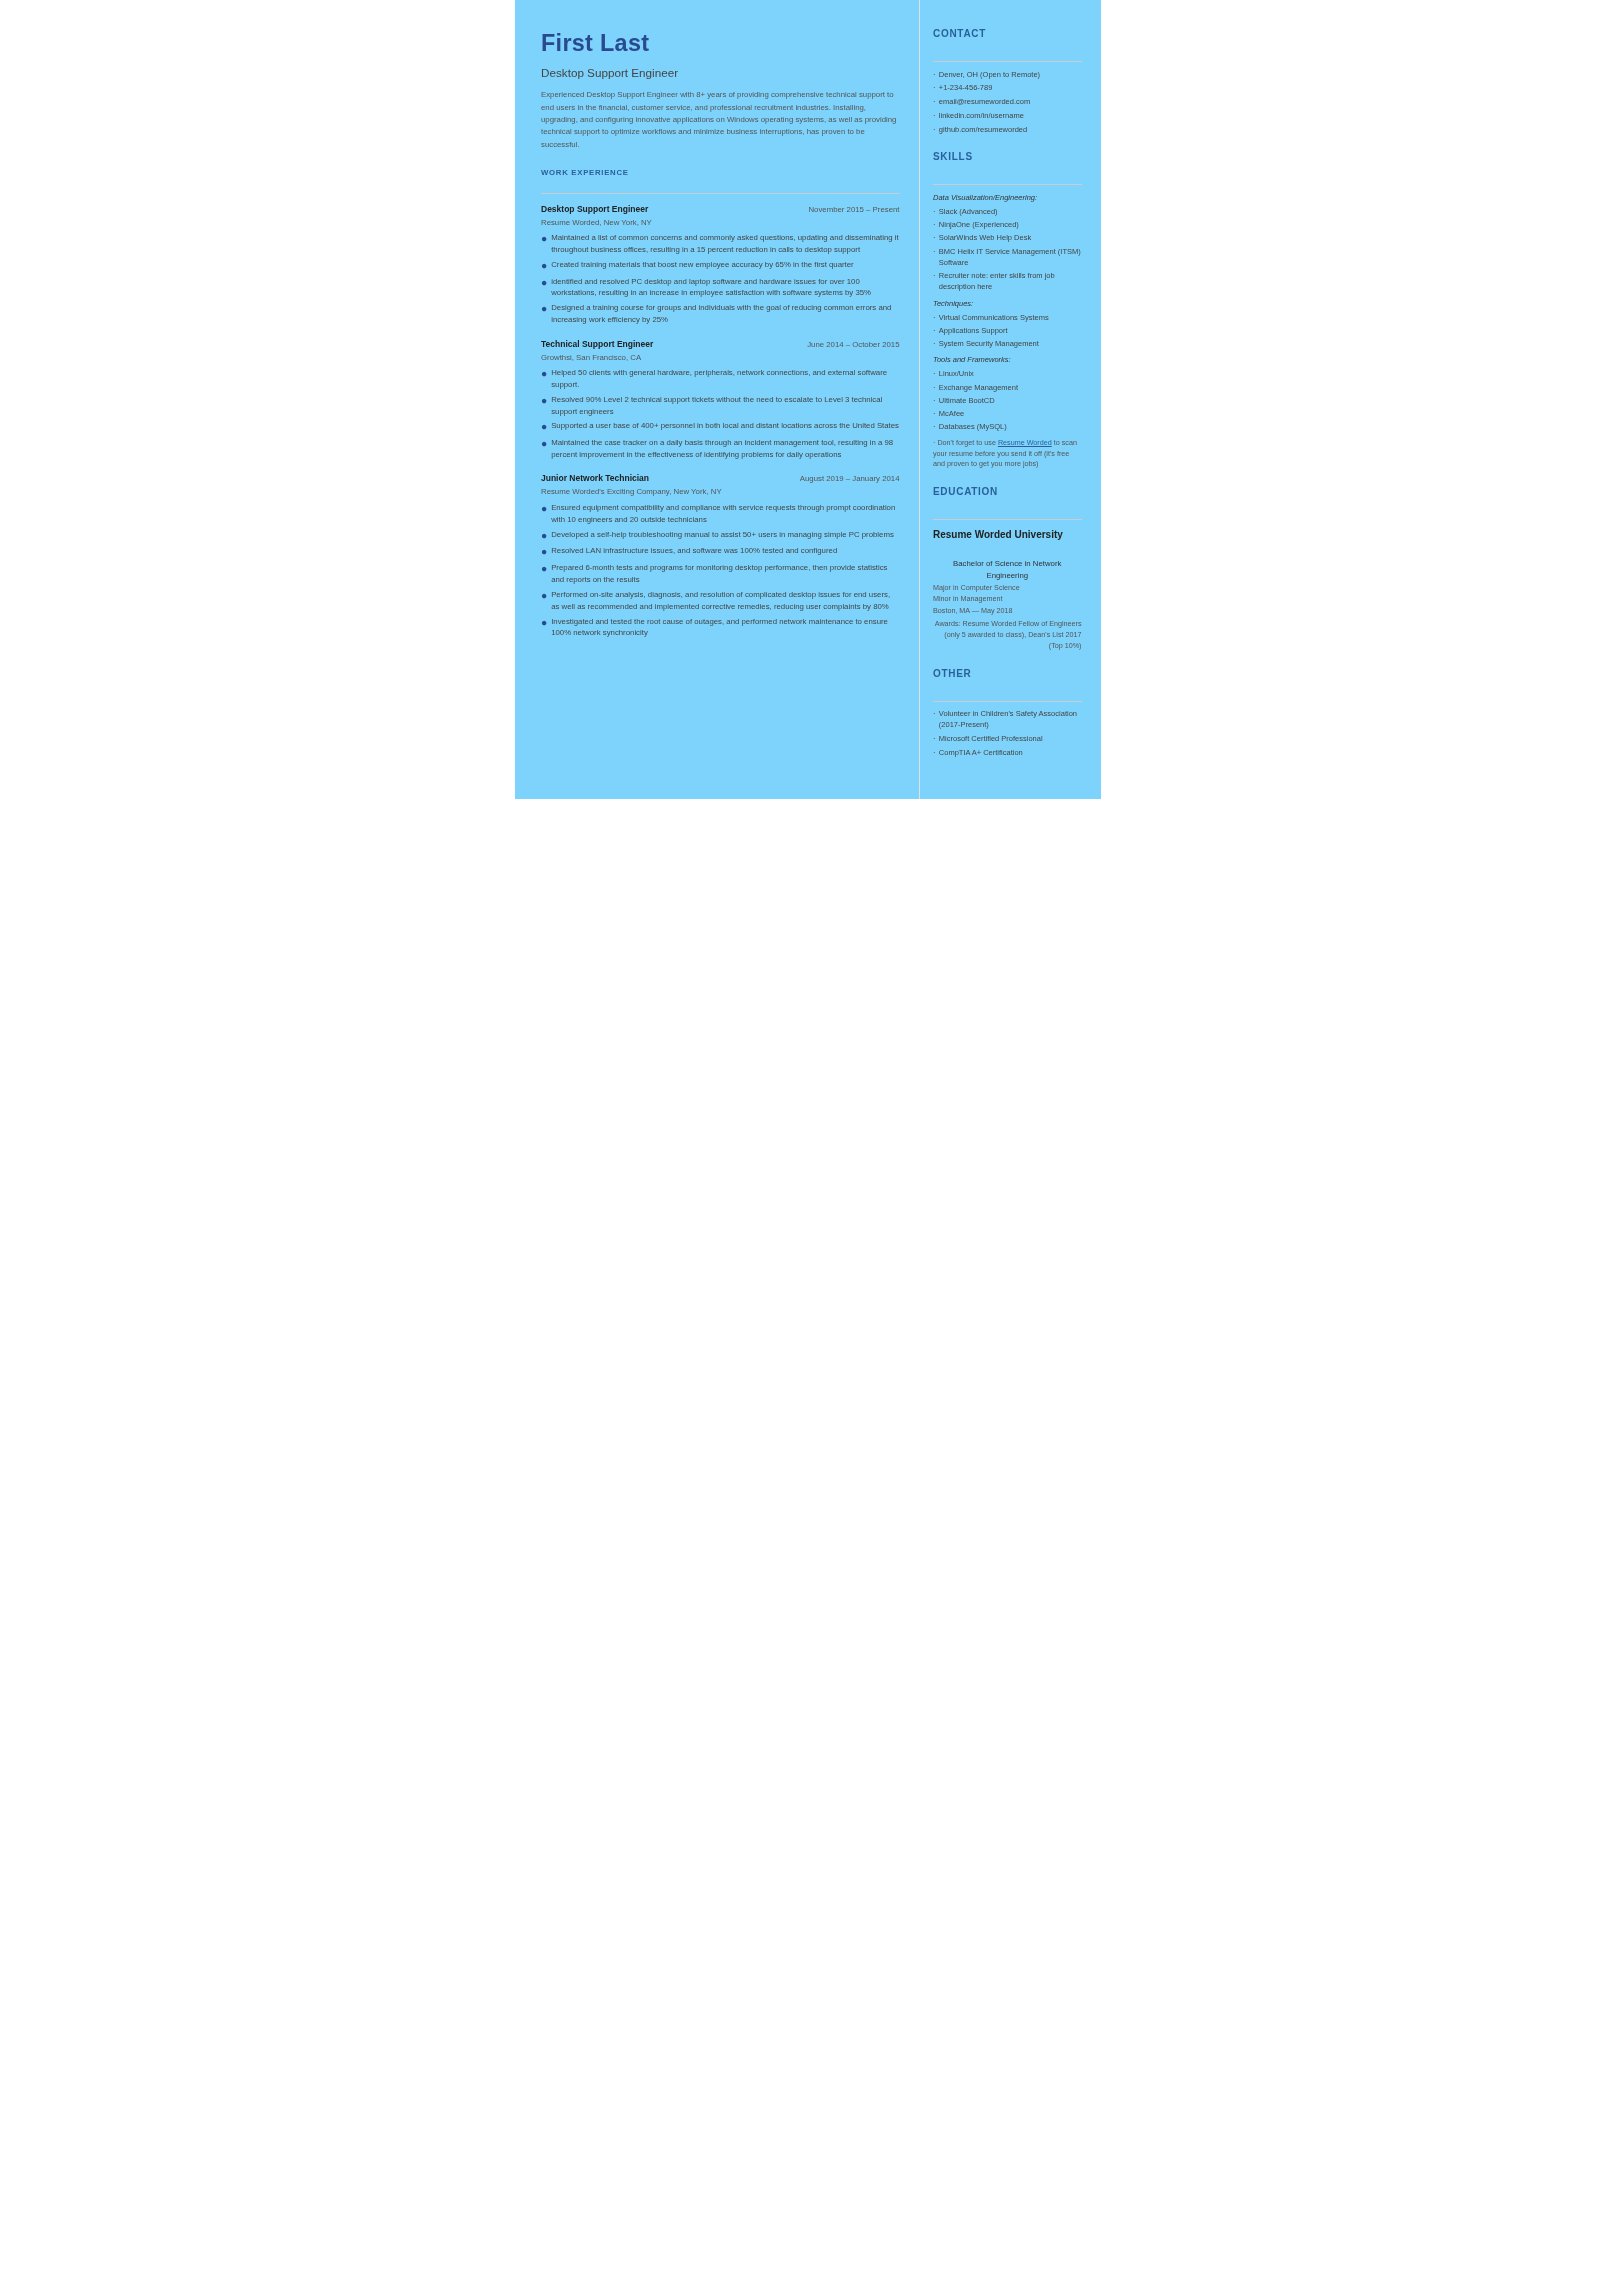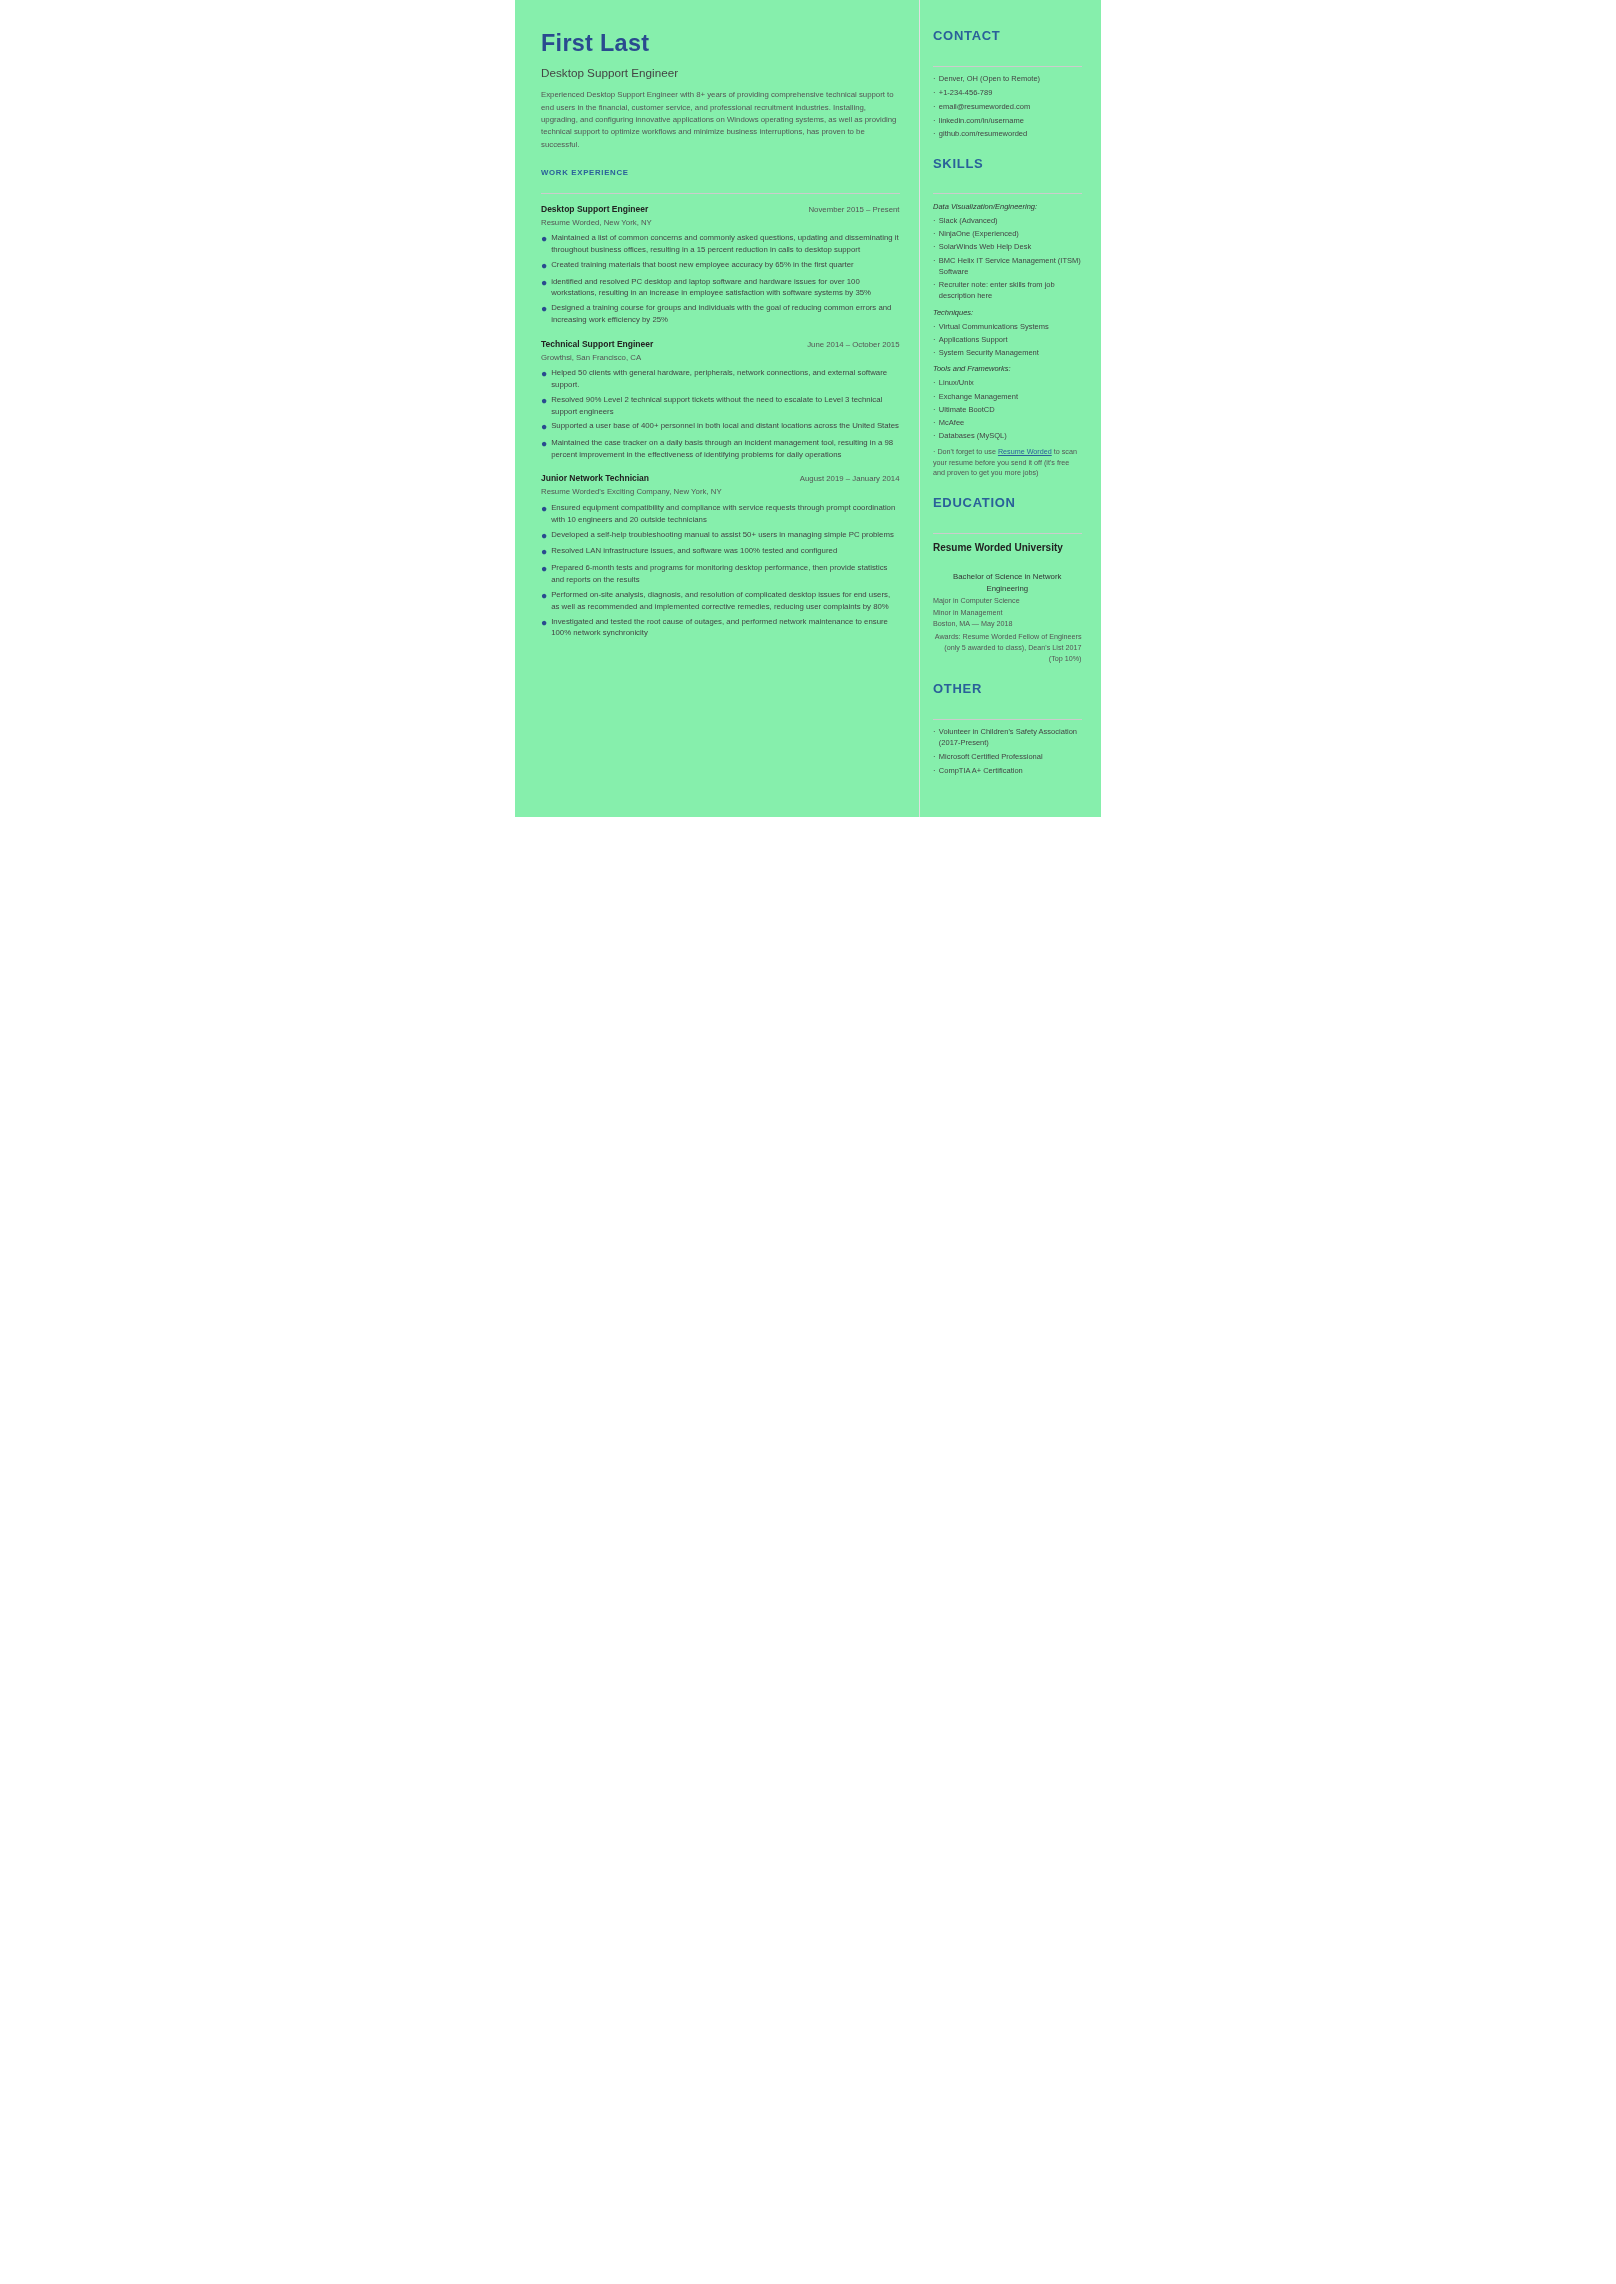--- a/index.html
+++ b/index.html
@@ -8,21 +8,21 @@
       background: #fff;
       color: #333;
       font-size: 8.5px;
       line-height: 1.5;
     }
     .page {
       width: 586px;
       min-height: 716px;
       margin: 0 auto;
       display: flex;
-      background: #86efac;
+      background: #7dd3fc;
     }
     .left-col {
       flex: 1;
       padding: 26px 19.5px 26px 26px;
     }
     .right-col {
       width: 182px;
       padding: 26px 19.5px 26px 13px;
       border-left: 0.7px solid #e0e0e0;
     }
@@ -96,21 +96,21 @@
     .bullet-dot {
       color: #2a4a8f;
       font-size: 10.4px;
       margin-right: 3.9px;
       line-height: 1.3;
       flex-shrink: 0;
     }
 
     
     .right-section-heading {
-      font-size: 13px;
+      font-size: 10px;
       font-weight: bold;
       color: #2a6099;
       letter-spacing: 0.7px;
       text-transform: uppercase;
       border-bottom: 0.7px solid #ccc;
       padding-bottom: 20px;
       margin-bottom: 6.5px;
     }
     .right-section {
       margin-bottom: 14.3px;

